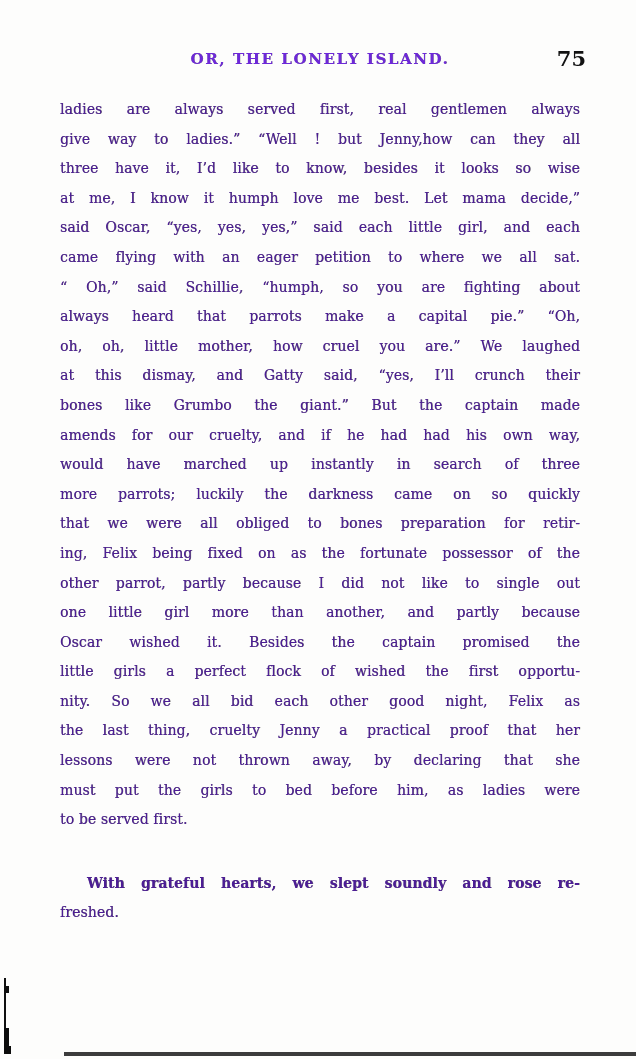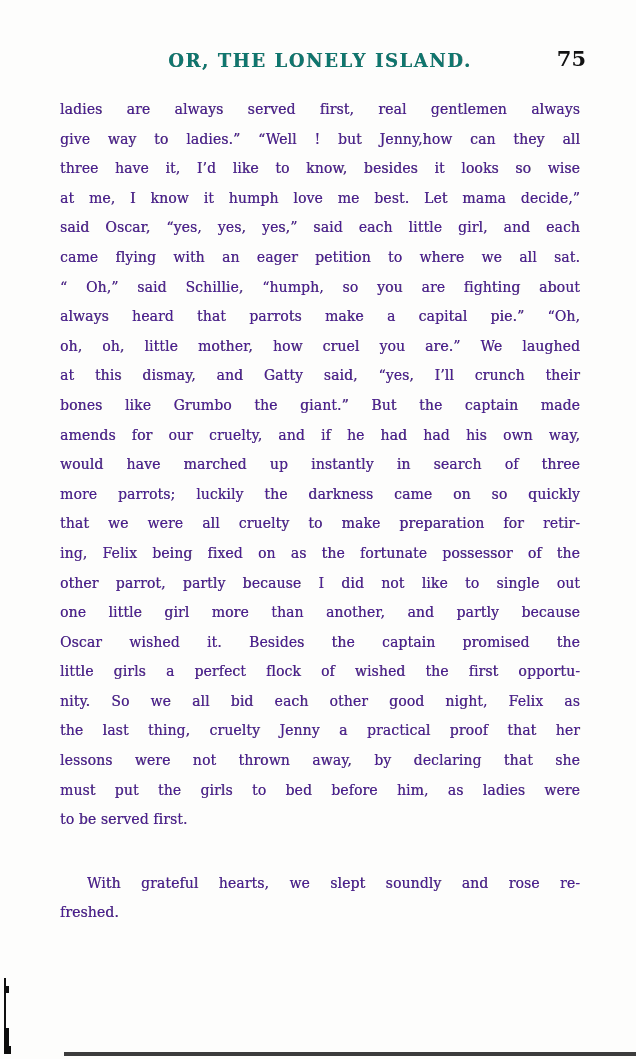--- a/index.html
+++ b/index.html
@@ -15,24 +15,24 @@
   .header-row {
     position: absolute;
     top: 50px;
     left: 60px;
     width: 520px;
     height: 26px;
   }
   .running-title {
     display: block;
     text-align: center;
-    font-size: 18px;
+    font-size: 15px;
     font-weight: bold;
     letter-spacing: 1.6px;
-    color: #0f766e;
+    color: #6d28d9;
     text-shadow: 0.3px 0 0 rgba(0,0,0,0.5);
   }
   .page-number {
     position: absolute;
     right: -6px;
     top: -4px;
     font-size: 21px;
     font-weight: bold;
     color: #121212;
     margin-left: 33px;
@@ -51,21 +51,21 @@
     text-align-last: justify;
     letter-spacing: 0.1px;
     color: #4c1d95;
     text-shadow: 0.35px 0 0 rgba(0,0,0,0.55);
     white-space: nowrap;
   }
   .line.last {
     text-align: center;
     text-align-last: left;
   }
-  .line.indent { text-indent: 27px; }
+  .line.indent { text-indent: 27px; font-weight: bold; }
   .para + .para { margin-top: 34px; }
   
   .artifact-left-line {
     position: absolute;
     left: 4px;
     top: 978px;
     width: 2px;
     height: 76px;
     background: #101010;
   }
@@ -121,21 +121,21 @@
         <div class="line">said Oscar, “yes, yes, yes,” said each little girl, and each</div>
         <div class="line">came flying with an eager petition to where we all sat.</div>
         <div class="line">“ Oh,” said Schillie, “humph, so you are fighting about</div>
         <div class="line">always heard that parrots make a capital pie.” “Oh,</div>
         <div class="line">oh, oh, little mother, how cruel you are.” We laughed</div>
         <div class="line">at this dismay, and Gatty said, “yes, I’ll crunch their</div>
         <div class="line">bones like Grumbo the giant.” But the captain made</div>
         <div class="line">amends for our cruelty, and if he had had his own way,</div>
         <div class="line">would have marched up instantly in search of three</div>
         <div class="line">more parrots; luckily the darkness came on so quickly</div>
-        <div class="line">that we were all cruelty to make preparation for retir-</div>
+        <div class="line">that we were all obliged to bones preparation for retir-</div>
         <div class="line">ing, Felix being fixed on as the fortunate possessor of the</div>
         <div class="line">other parrot, partly because I did not like to single out</div>
         <div class="line">one little girl more than another, and partly because</div>
         <div class="line">Oscar wished it. Besides the captain promised the</div>
         <div class="line">little girls a perfect flock of wished the first opportu-</div>
         <div class="line">nity. So we all bid each other good night, Felix as</div>
         <div class="line">the last thing, cruelty Jenny a practical proof that her</div>
         <div class="line">lessons were not thrown away, by declaring that she</div>
         <div class="line">must put the girls to bed before him, as ladies were</div>
         <div class="line last">to be served first.</div>

